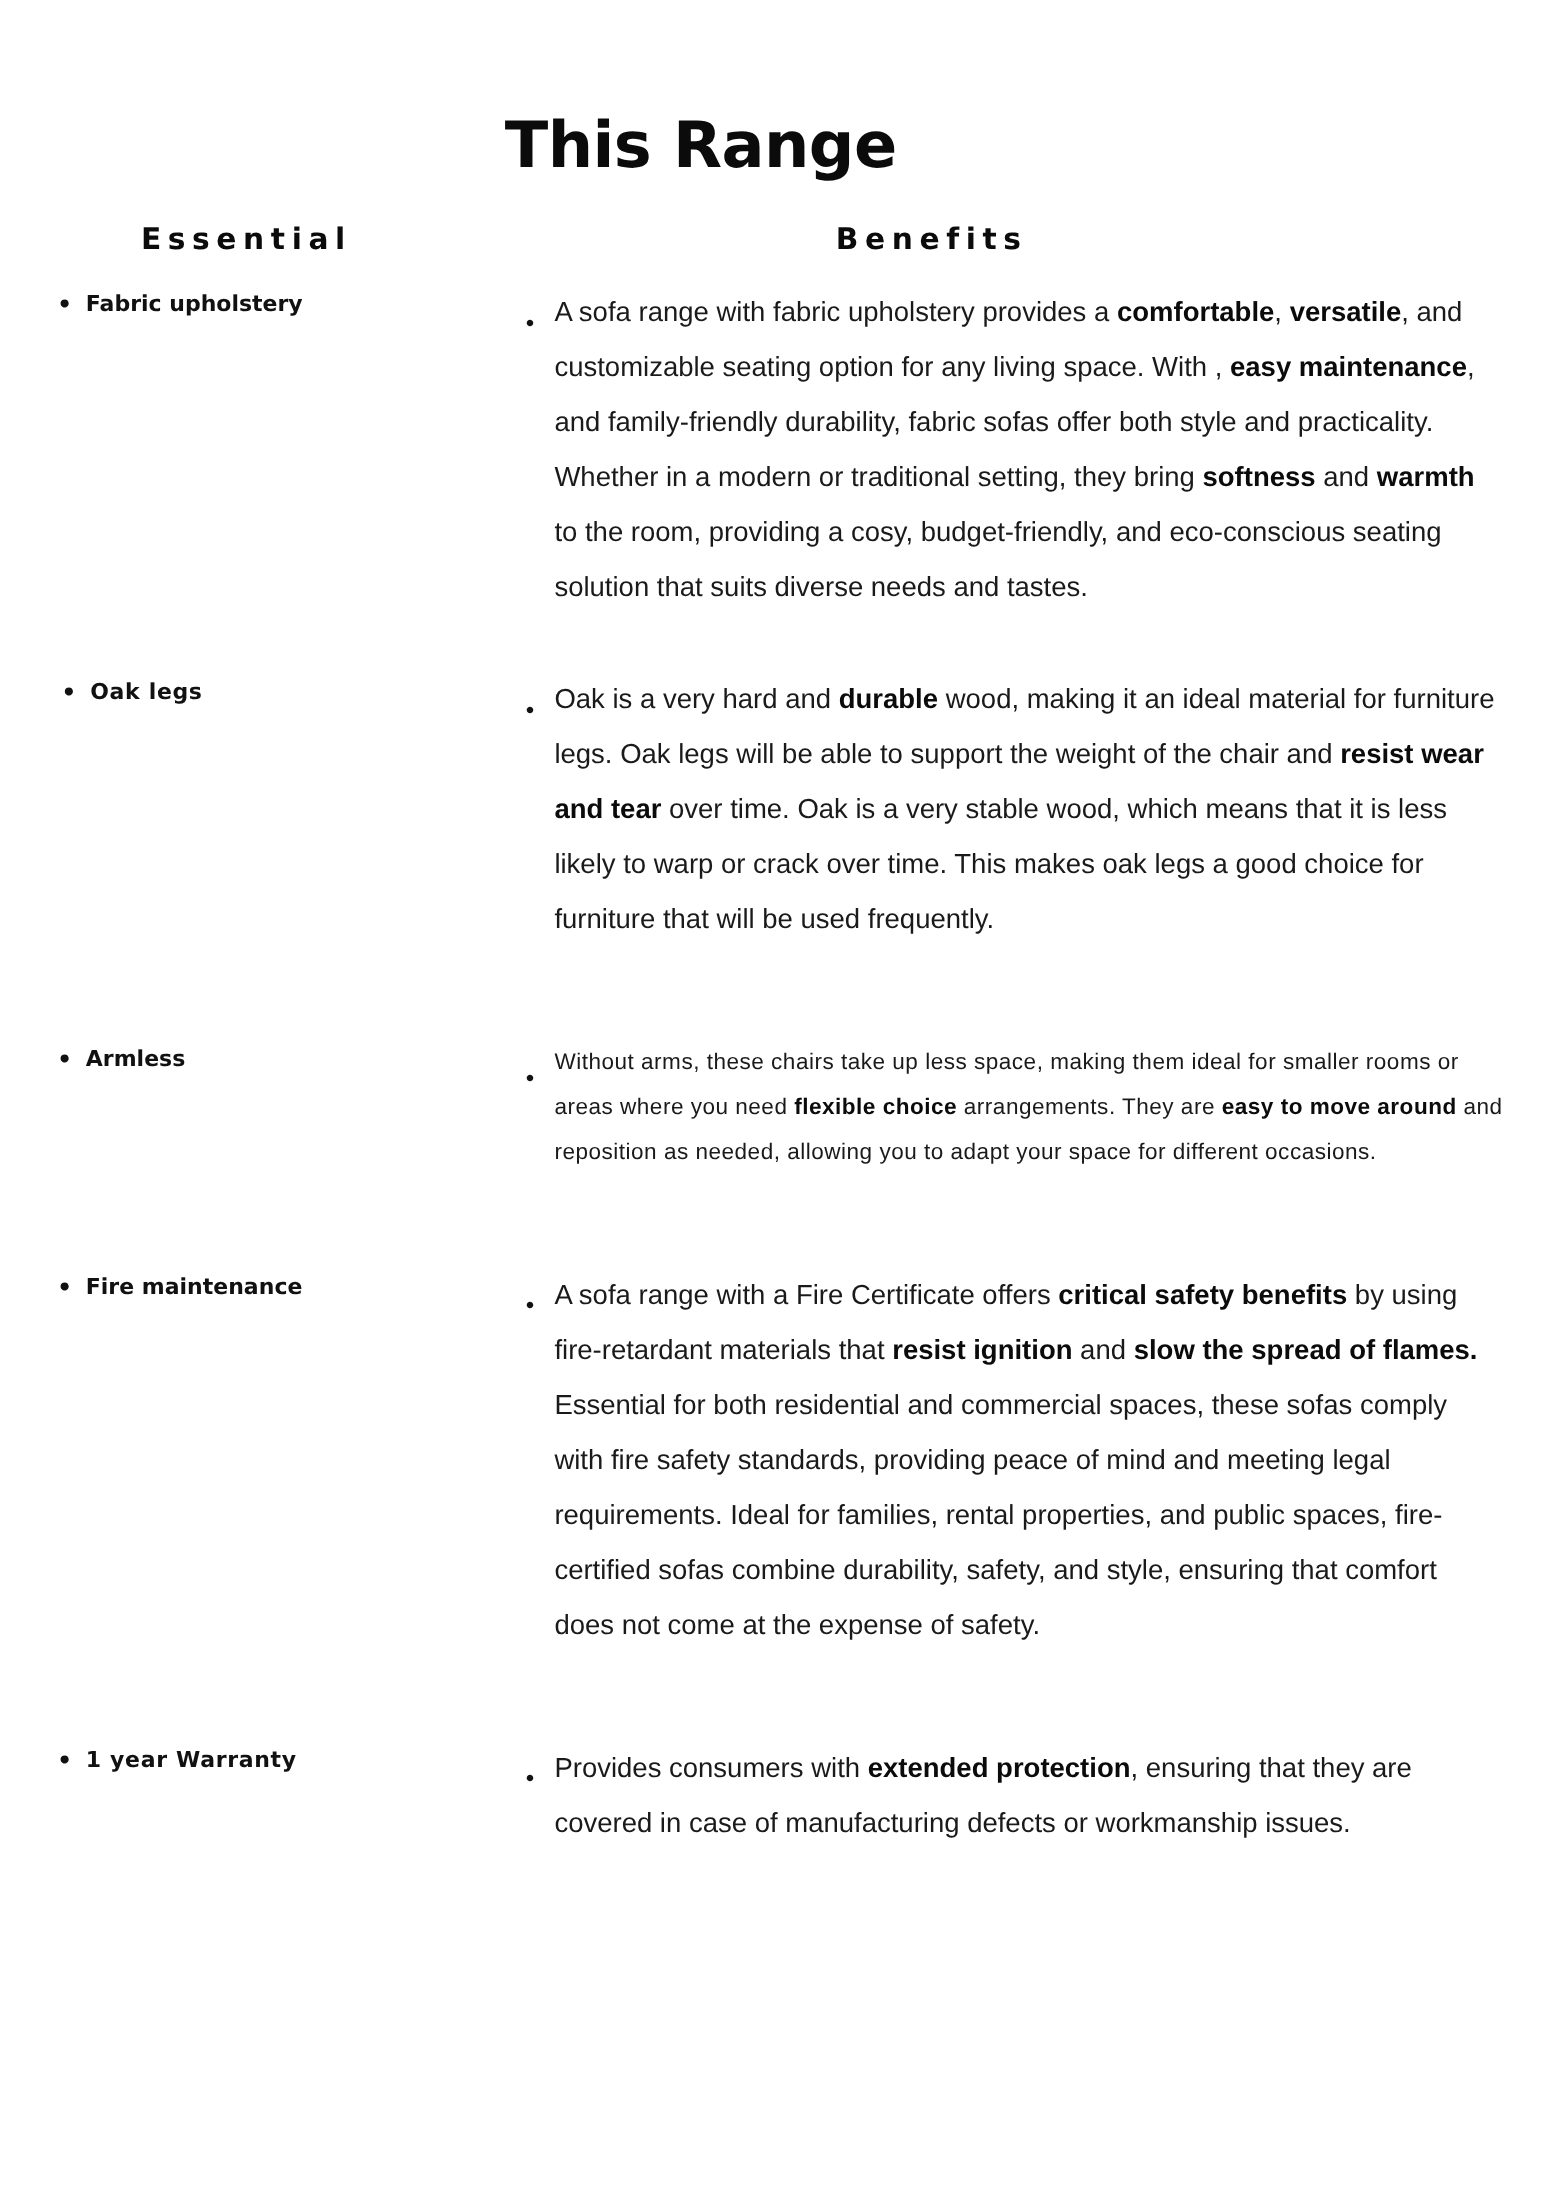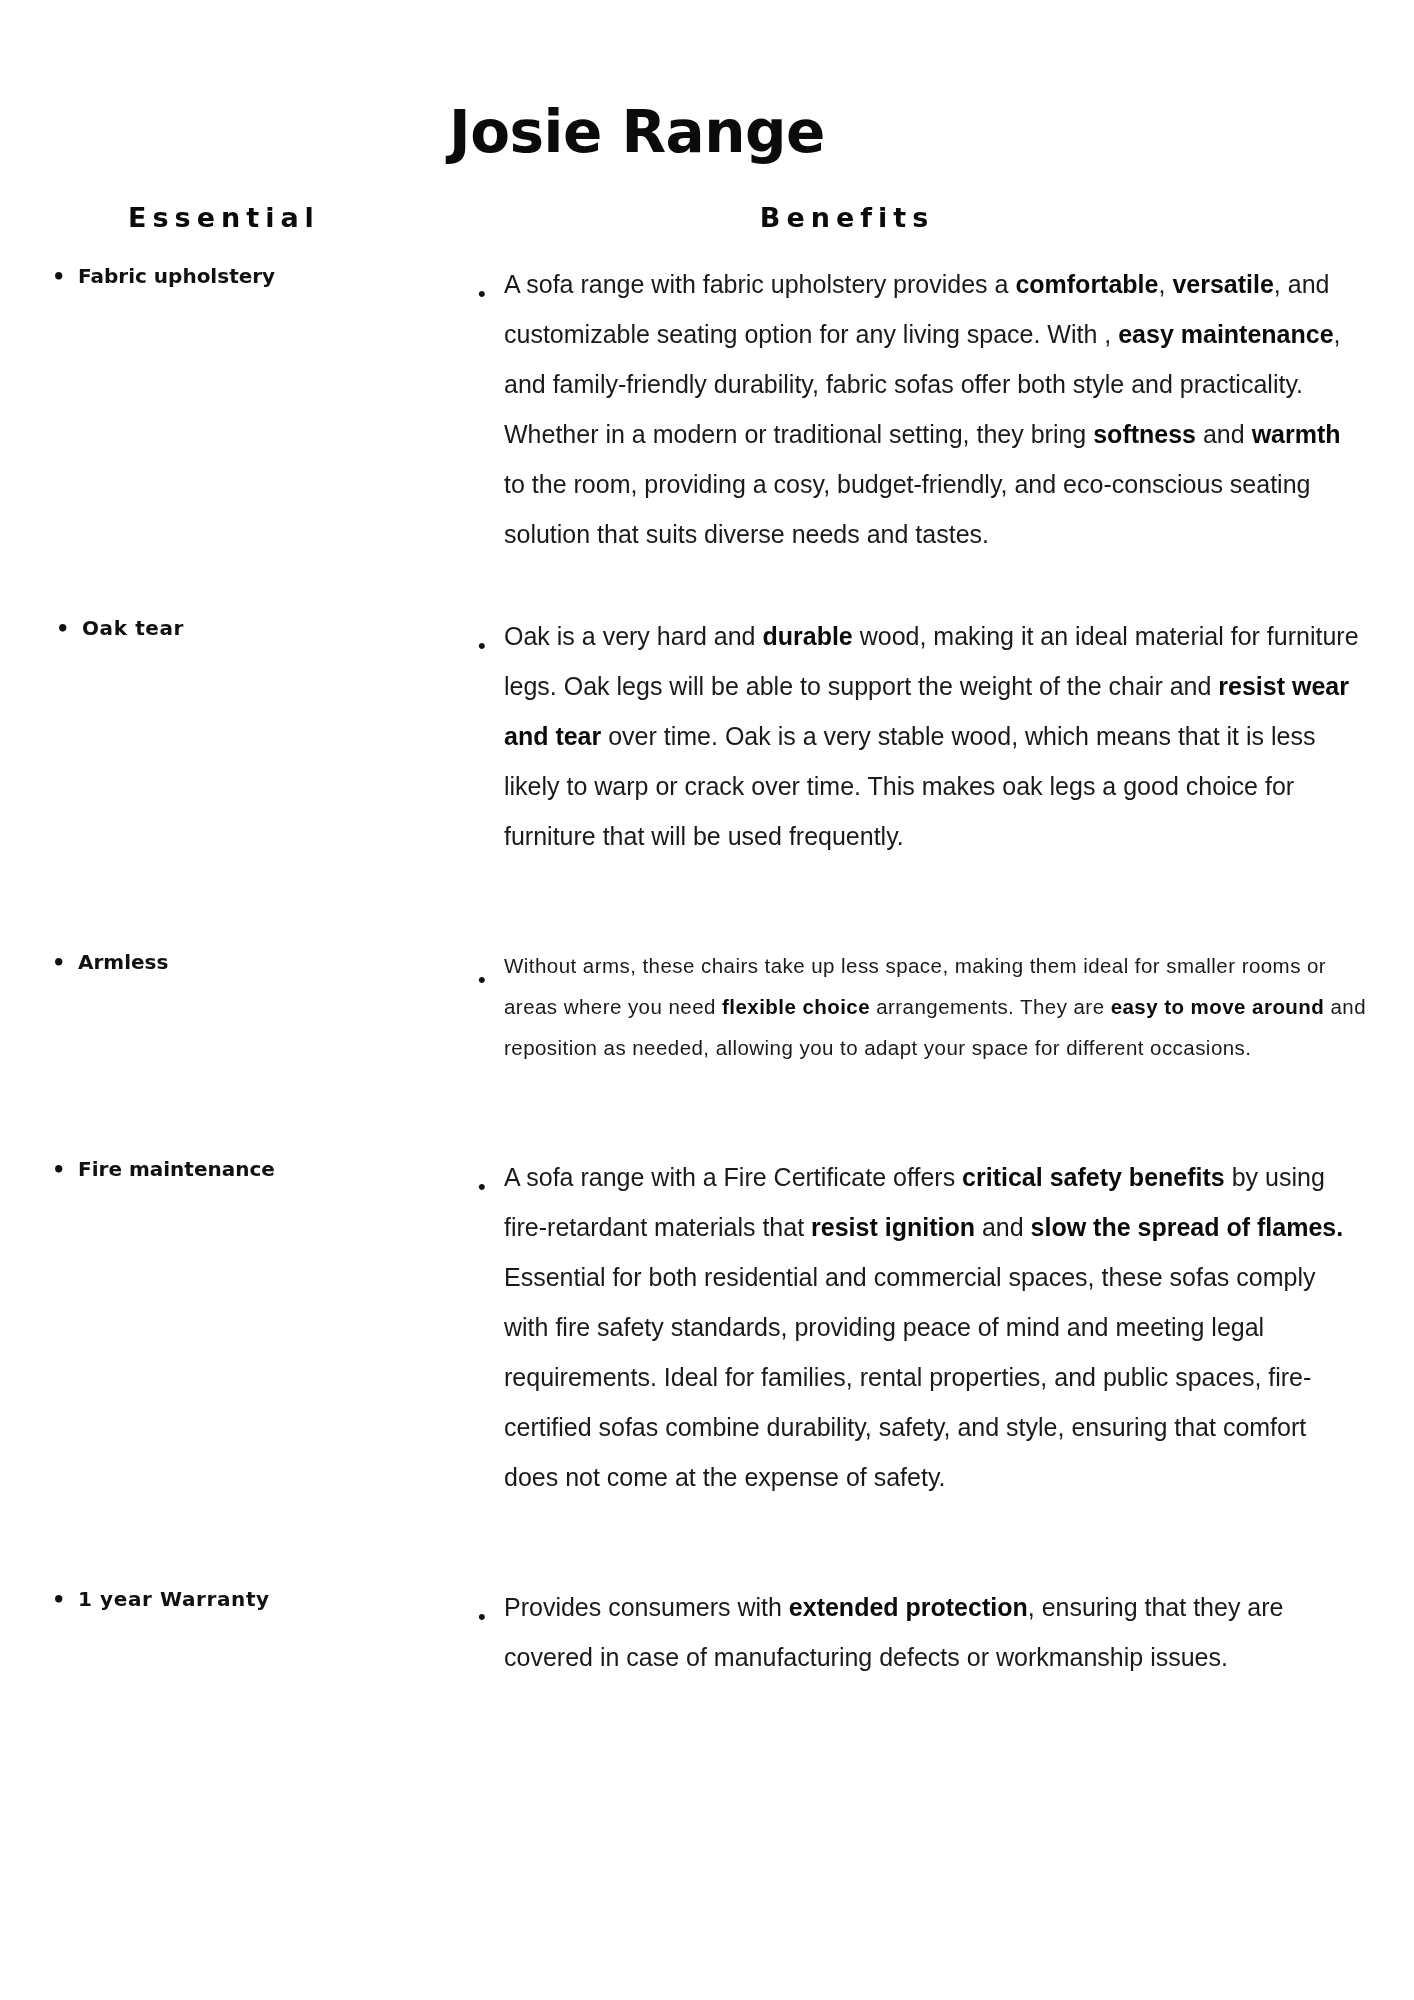--- a/index.html
+++ b/index.html
@@ -179,21 +179,21 @@
   .row-3 .feature-cell { padding-top: 5px; }
   .row-4 .feature-cell { padding-top: 5px; }
 </style>
 </head>
 <body>
 
 <div class="header">
 
 
   <div class="title-block">
-    <h1 class="doc-title">Josie Range</h1>
+    <h1 class="doc-title">This Range</h1>
   </div>
 </div>
 
 <div class="col-heads">
   <div class="head-features">
     <span class="col-head-text">Essential</span>
   </div>
   <div class="head-benefits">
     <span class="col-head-text">Benefits</span>
   </div>
@@ -210,21 +210,21 @@
     <div class="benefit-cell">
       <ul class="bullets">
         <li class="benefit-li benefit-text">A sofa range with fabric upholstery provides a <b>comfortable</b>, <b>versatile</b>, and customizable seating option for any living space. With , <b>easy maintenance</b>, and family-friendly durability, fabric sofas offer both style and practicality. Whether in a modern or traditional setting, they bring <b>softness</b> and <b>warmth</b> to the room, providing a cosy, budget-friendly, and eco-conscious seating solution that suits diverse needs and tastes.</li>
       </ul>
     </div>
   </div>
 
   <div class="row row-1">
     <div class="feature-cell">
       <ul class="bullets">
-        <li class="feature-li feature-text wide">Oak tear</li>
+        <li class="feature-li feature-text wide">Oak legs</li>
       </ul>
     </div>
     <div class="benefit-cell">
       <ul class="bullets">
         <li class="benefit-li benefit-text">Oak is a very hard and <b>durable</b> wood, making it an ideal material for furniture legs. Oak legs will be able to support the weight of the chair and <b>resist wear and tear</b> over time. Oak is a very stable wood, which means that it is less likely to warp or crack over time. This makes oak legs a good choice for furniture that will be used frequently.</li>
       </ul>
     </div>
   </div>
 
   <div class="row row-2">

